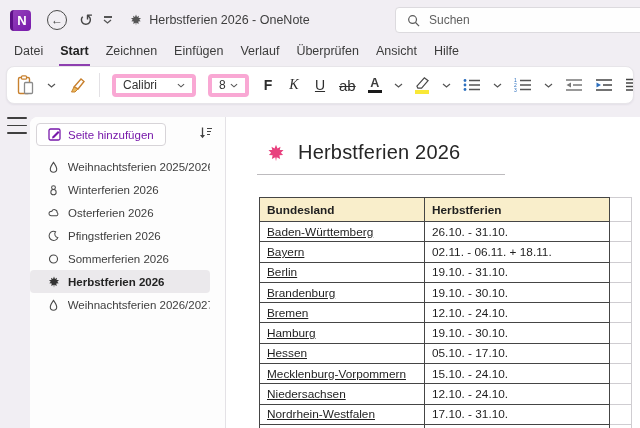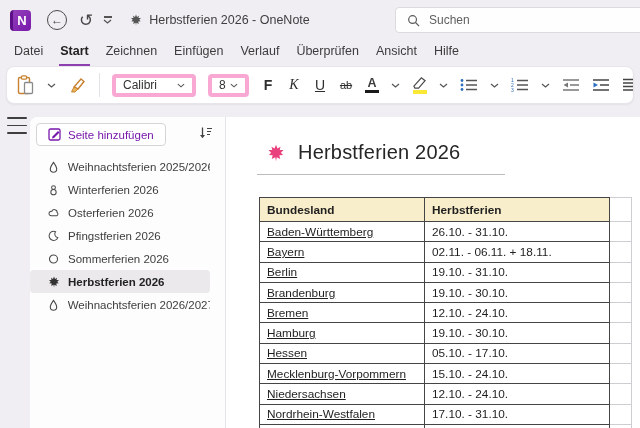--- a/index.html
+++ b/index.html
@@ -46,21 +46,21 @@
   .rb-divider { width:1px; height:24px; background:#e3e1e5; flex:0 0 auto; }
   .combo { height:23px; border:4px solid #f9a8d4; border-radius:4px; background:#fff;
     display:flex; align-items:center; justify-content:space-between; padding:0 7px;
     font-size:12px; color:#333; cursor:pointer; flex:0 0 auto; }
   .combo.font { width:84px; }
   .combo.size { width:41px; }
   .fmt { font-size:14px; color:#2e2e2e; min-width:14px; }
   .fmt.bold { font-weight:bold; }
   .fmt.italic { font-style:italic; font-family:"Liberation Serif", serif; }
   .fmt.under { text-decoration:underline; }
-  .fmt.strike { text-decoration:line-through; font-size:11px; }
+  .fmt.strike { text-decoration:line-through; font-size:15px; }
   .stacked { display:flex; flex-direction:column; align-items:center; gap:1px; }
   .stacked .glyph { font-size:12.5px; line-height:12px; font-weight:bold; }
   .colorbar { width:14px; height:3.5px; }
   
   .hamburger { position:absolute; left:7px; top:117px; width:20px; height:17px; background:transparent;
     border:none; display:flex; flex-direction:column; justify-content:space-between; cursor:pointer; }
   .hamburger .line { height:1.6px; background:#3f3f3f; border-radius:1px; }
   .panel { position:absolute; left:30px; top:117px; width:610px; height:316px;
     background:#fff; border-top-left-radius:8px; overflow:hidden; display:flex; }
   

